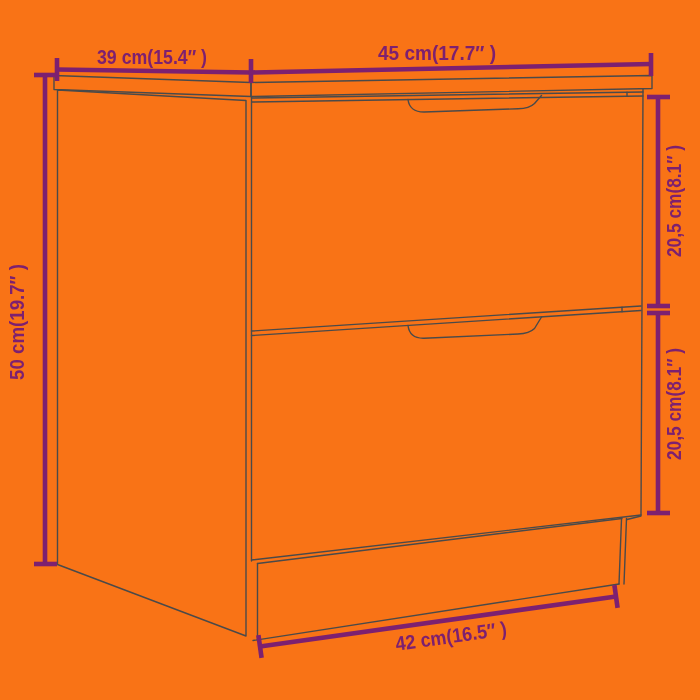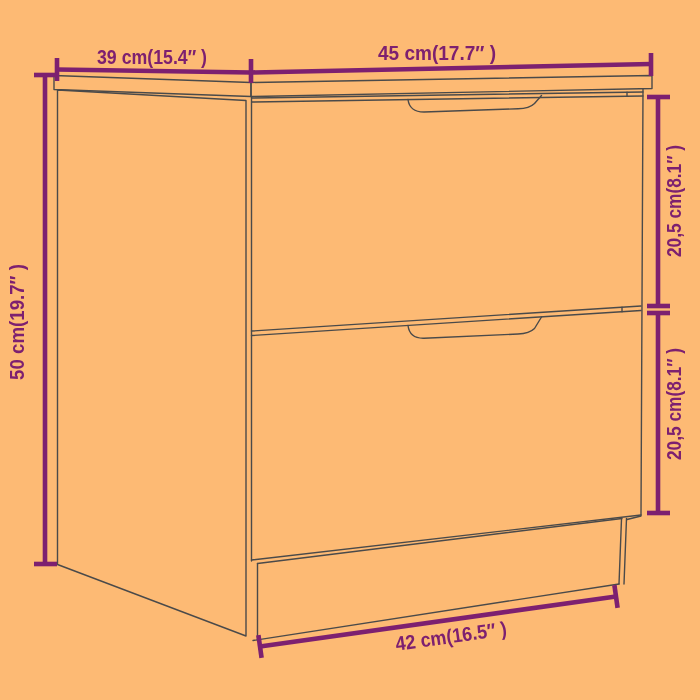--- a/index.html
+++ b/index.html
@@ -8,21 +8,21 @@
     background: #ffffff;
     width: 700px;
     height: 700px;
     overflow: hidden;
     font-family: "Liberation Sans", sans-serif;
   }
   .stage {
     position: relative;
     width: 700px;
     height: 700px;
-    background: #fdba74;
+    background: #f97316;
   }
   svg { display: block; }
   .outline {
     fill: none;
     stroke: #4a4a4a;
     stroke-width: 1.4;
     stroke-linejoin: round;
     stroke-linecap: round;
   }
   .dim-line {

